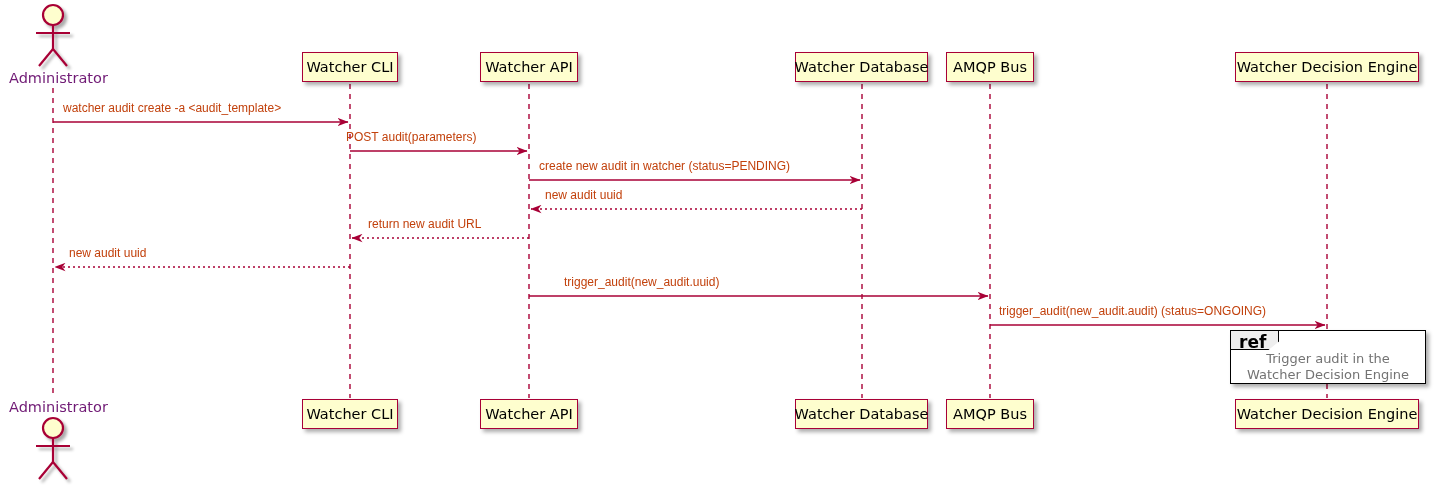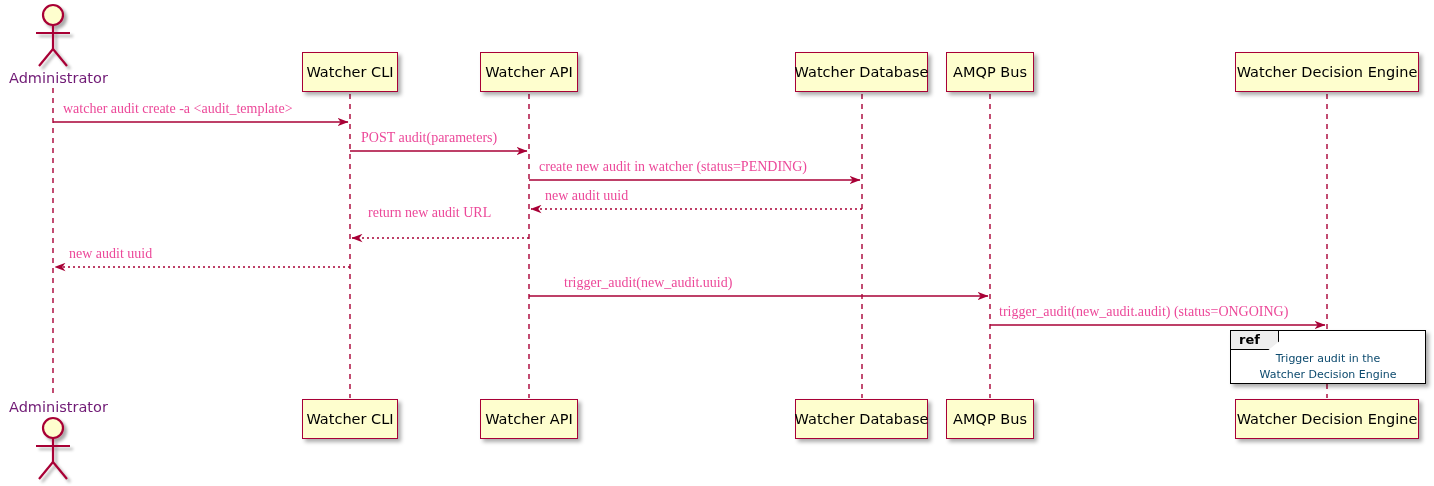--- a/index.html
+++ b/index.html
@@ -31,35 +31,35 @@
     background: #FEFECE;
     border: 1.5px solid #A80036;
     box-shadow: 3px 3px 4px rgba(0,0,0,0.33);
     display: flex;
     align-items: center;
     justify-content: center;
     color: #000000;
     font-size: 14.5px;
     font-family: "DejaVu Sans", sans-serif;
     white-space: nowrap;
-    height: 40px;
+    height: 30px;
   }
   .actor-label {
     position: absolute;
     font-size: 14.5px;
     color: #701a75;
     white-space: nowrap;
     font-family: "DejaVu Sans", sans-serif;
   }
   .msg-label {
     position: absolute;
-    font-size: 14px;
-    color: #ec4899;
+    font-size: 12px;
+    color: #c2410c;
     white-space: nowrap;
-    font-family: Liberation Serif, serif;
+    font-family: Liberation Sans, sans-serif;
   }
   
   .ref-frag {
     position: absolute;
     box-sizing: border-box;
     background: #FFFFFF;
     border: 1.5px solid #000000;
     box-shadow: 3px 3px 4px rgba(0,0,0,0.33);
   }
   .ref-tab {
@@ -70,33 +70,33 @@
     background: #EEEEEE;
     border-right: 1.5px solid #000000;
     border-bottom: 1.5px solid #000000;
     box-sizing: border-box;
   }
   .ref-tab-text {
     position: absolute;
     left: 8px;
     top: 1px;
     font-weight: bold;
-    font-size: 13px;
+    font-size: 17px;
     color: #000000;
     font-family: "DejaVu Sans", sans-serif;
   }
   .ref-body {
     position: absolute;
     left: 0;
     top: 20px;
     width: 100%;
     text-align: center;
-    font-size: 11px;
+    font-size: 13px;
     line-height: 16px;
-    color: #0c4a6e;
+    color: #737373;
     font-family: "DejaVu Sans", sans-serif;
   }
 </style>
 </head>
 <body>
 
 <div id="diagram">
 
   <svg class="layer" viewBox="0 0 1434 486">
     <defs>
@@ -176,24 +176,24 @@
     <span>AMQP Bus</span>
   </div>
   <div class="pbox" style="left:1235px; top:399px; width:184px;">
     <span>Watcher Decision Engine</span>
   </div>
 
   <div class="actor-label" style="left:9px; top:70px;">Administrator</div>
   <div class="actor-label" style="left:9px; top:399px;">Administrator</div>
 
   <div class="msg-label" style="left:63px; top:101px;">watcher audit create -a &lt;audit_template&gt;</div>
-  <div class="msg-label" style="left:361px; top:130px;text-align:right;">POST audit(parameters)</div>
+  <div class="msg-label" style="left:346px; top:130px;text-align:right;">POST audit(parameters)</div>
   <div class="msg-label" style="left:539px; top:159px;">create new audit in watcher (status=PENDING)</div>
   <div class="msg-label" style="left:545px; top:188px;">new audit uuid</div>
-  <div class="msg-label" style="left:368px; top:205px;">return new audit URL</div>
+  <div class="msg-label" style="left:368px; top:217px;">return new audit URL</div>
   <div class="msg-label" style="left:69px; top:246px;">new audit uuid</div>
   <div class="msg-label" style="left:564px; top:275px;">trigger_audit(new_audit.uuid)</div>
   <div class="msg-label" style="left:999px; top:304px;">trigger_audit(new_audit.audit) (status=ONGOING)</div>
 
   <div class="ref-frag" style="left:1230px; top:330px; width:196px; height:54px;">
     <div class="ref-tab" style="width:48px; clip-path: polygon(0 0, 100% 0, 100% 55%, 78% 100%, 0 100%);"></div>
     <div class="ref-tab-text">ref</div>
     <div class="ref-body">
       <div>Trigger audit in the</div>
       <div>Watcher Decision Engine</div>

